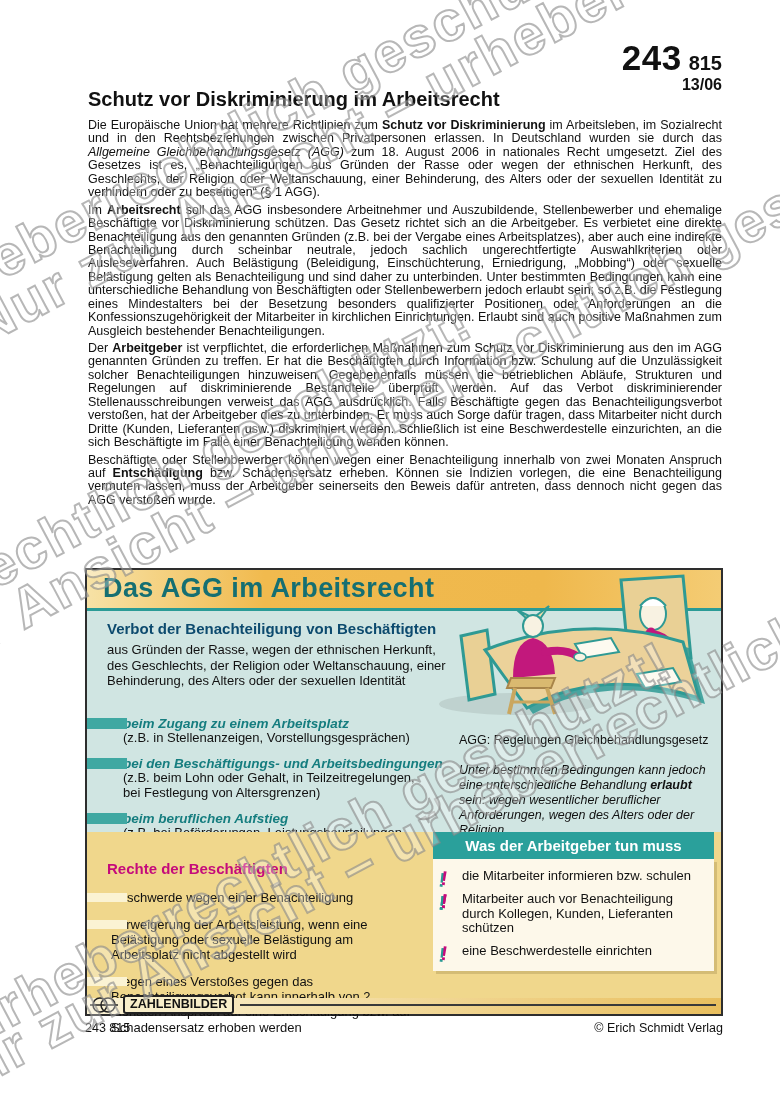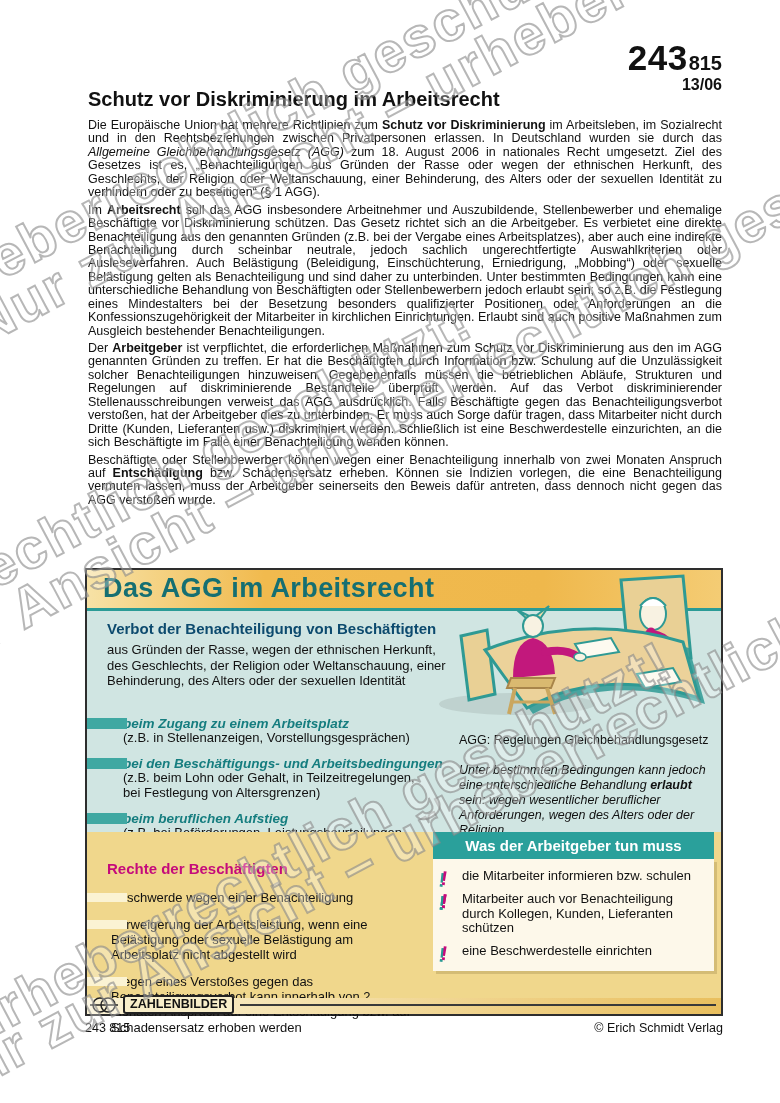--- a/index.html
+++ b/index.html
@@ -4,21 +4,21 @@
 <style>
   html,body { margin:0; padding:0; background:#777; }
   .page {
     position:relative; width:780px; height:1103px; margin:0 auto;
     background:#ffffff; overflow:hidden;
     font-family:"Liberation Sans", sans-serif; color:#111;
   }
   
   .head-nums { position:absolute; top:40px; right:58px; text-align:right; line-height:1.02; }
   .num-big   { font-size:35px; font-weight:bold; letter-spacing:0.5px; }
-  .num-small { font-size:20px; font-weight:bold; margin-left:1px; }
+  .num-small { font-size:20px; font-weight:bold; margin-left:7px; }
   .issue     { font-size:16px; font-weight:bold; margin-top:1px; }
   .page-title{ position:absolute; left:88px; top:88px; width:634px;
                font-size:20px; font-weight:bold; margin:0; }
   
   .paras { position:absolute; left:88px; top:119px; width:634px; }
   .para  { margin:0 0 4px 0; font-size:12.5px; line-height:1.075; text-align:justify; }
   .para .b { font-weight:bold; }
   .para .i { font-style:italic; }
   
   .poster { position:absolute; left:85px; top:568px; width:638px; height:448px;

